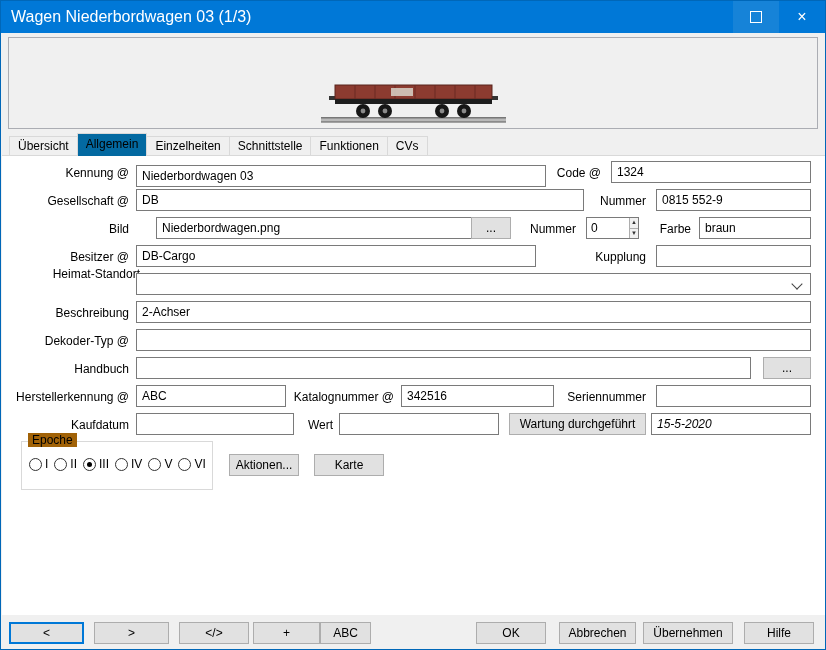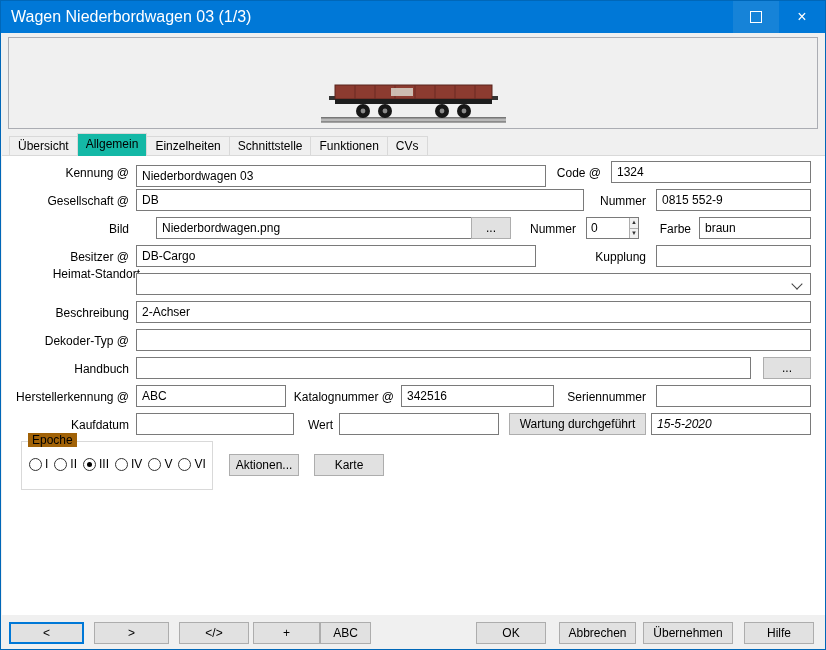--- a/index.html
+++ b/index.html
@@ -14,21 +14,21 @@
   .cap-btn{width:46px;height:32px;display:flex;align-items:center;justify-content:center;color:#fff;cursor:default;}
   .cap-btn.max{background:#1683d8;}
   .max-glyph{width:10px;height:10px;border:1px solid #fff;display:block;}
   .close-glyph{font-size:16px;line-height:16px;}
   
   .img-panel{position:absolute;left:7px;top:36px;width:810px;height:92px;background:#f0f0f0;border:1px solid #abadb3;box-sizing:border-box;}
   .wagon{position:absolute;left:320px;top:72px;}
   
   .tabstrip{position:absolute;left:8px;top:132px;height:22px;display:flex;align-items:flex-end;z-index:3;}
   .tab{height:18px;line-height:18px;padding:0 8px;background:#f0f0f0;border:1px solid #d9d9d9;border-bottom:none;margin-right:-1px;cursor:default;}
-  .tab.active{height:22px;line-height:21px;background:#14b8a6;position:relative;z-index:5;margin-bottom:-1px;}
+  .tab.active{height:22px;line-height:21px;background:#0369a1;position:relative;z-index:5;margin-bottom:-1px;}
   .page{position:absolute;left:1px;top:154px;width:823px;height:460px;background:#fff;border-top:1px solid #d9d9d9;z-index:1;}
   .footer{position:absolute;left:1px;top:614px;width:823px;height:35px;background:#f0f0f0;z-index:2;}
   
   .lbl{position:absolute;height:22px;line-height:22px;text-align:right;z-index:6;white-space:nowrap;}
   .txt{position:absolute;height:22px;border:1px solid #7a7a7a;background:#fff;font-family:"Liberation Sans", sans-serif;font-size:12px;padding:0 5px;box-sizing:border-box;z-index:6;}
   .btn{position:absolute;height:22px;background:#e1e1e1;border:1px solid #adadad;font-family:"Liberation Sans", sans-serif;font-size:12px;text-align:center;line-height:19px;box-sizing:border-box;z-index:6;cursor:default;padding:0 4px;}
   .btn.default{border:1px solid #0078d7;box-shadow:inset 0 0 0 1px #0078d7;}
   .combo{position:absolute;height:22px;border:1px solid #7a7a7a;background:#fff;box-sizing:border-box;z-index:6;}
   .chev{position:absolute;right:9px;top:6px;width:7px;height:7px;border-right:1.5px solid #444;border-bottom:1.5px solid #444;transform:rotate(45deg);}
   .spin-wrap{position:absolute;height:22px;border:1px solid #7a7a7a;background:#fff;box-sizing:border-box;display:flex;z-index:6;}

